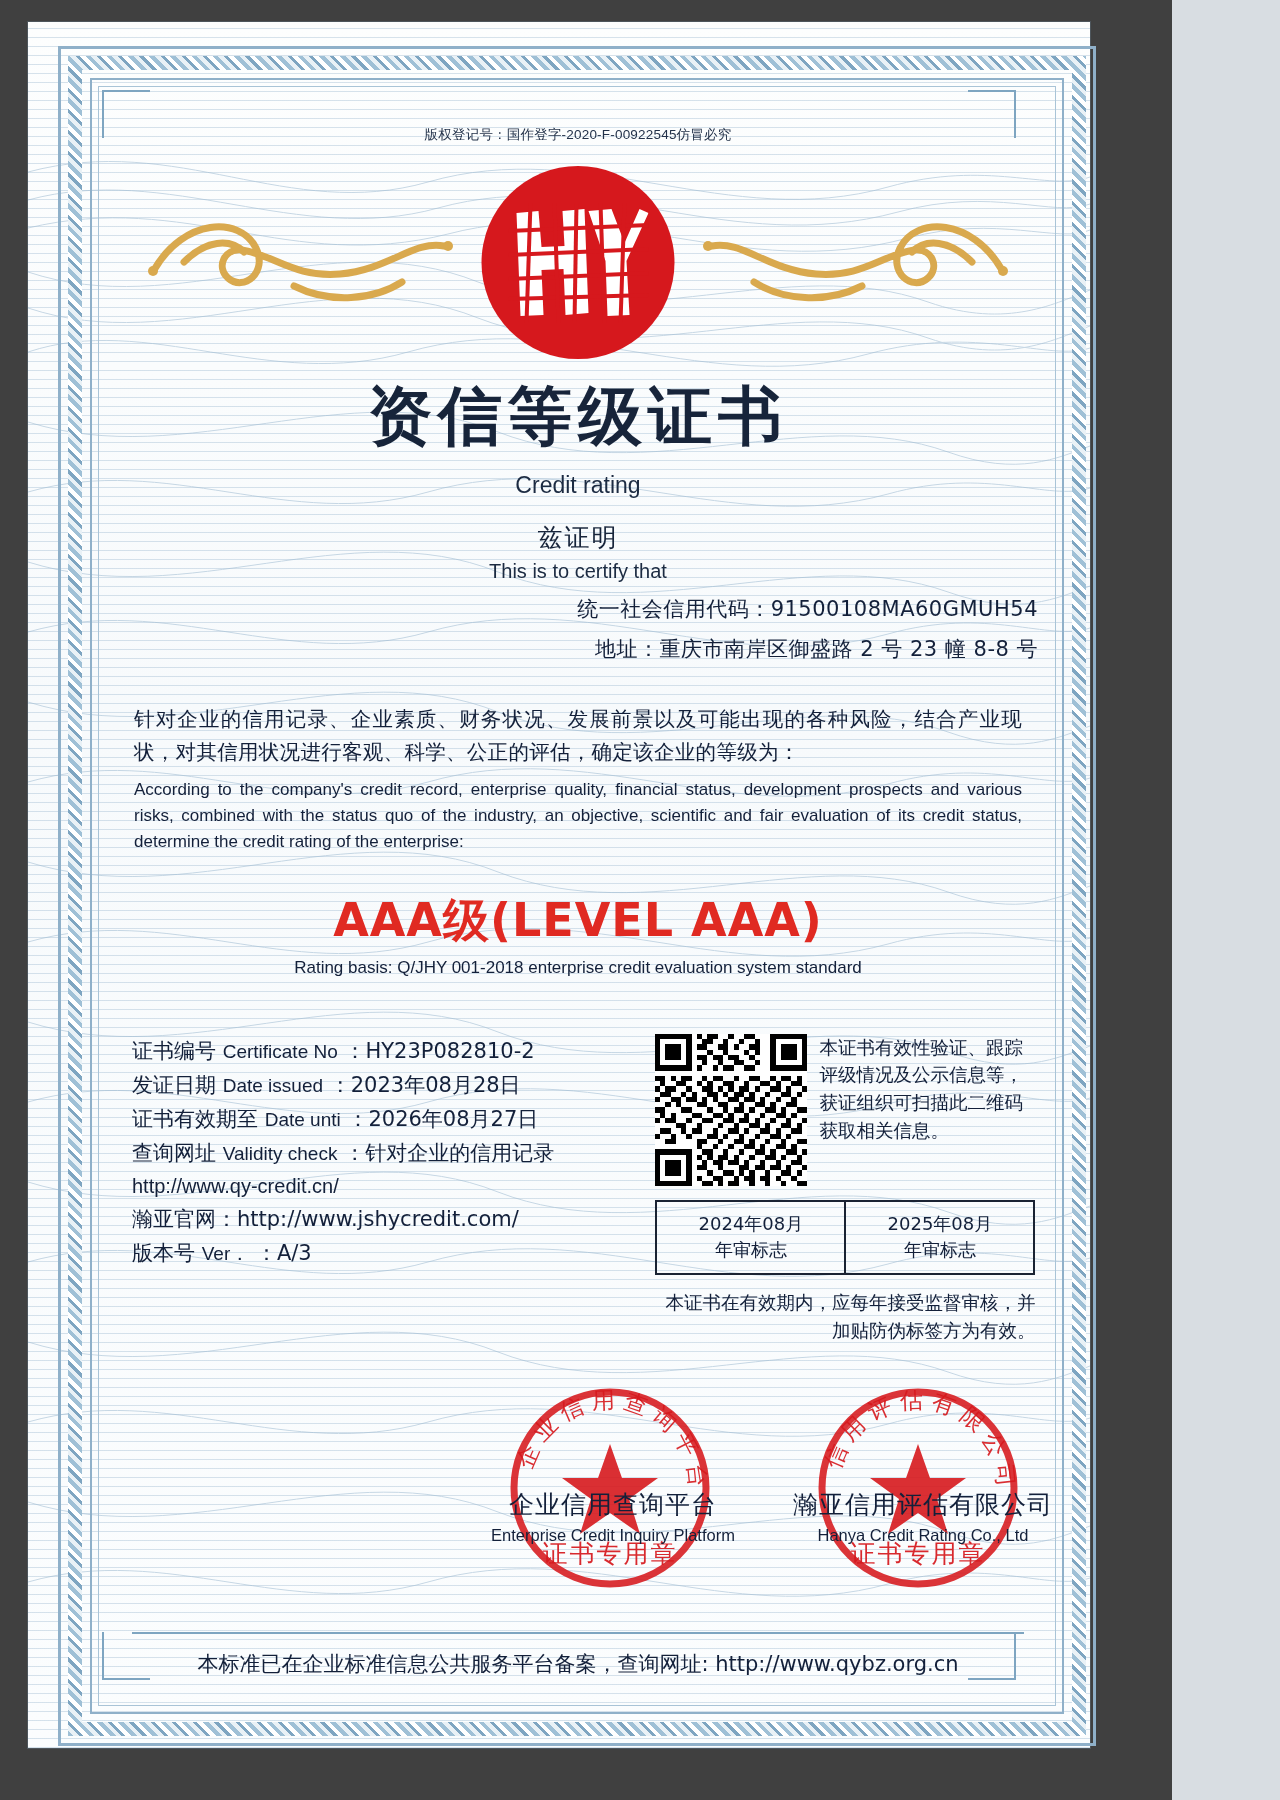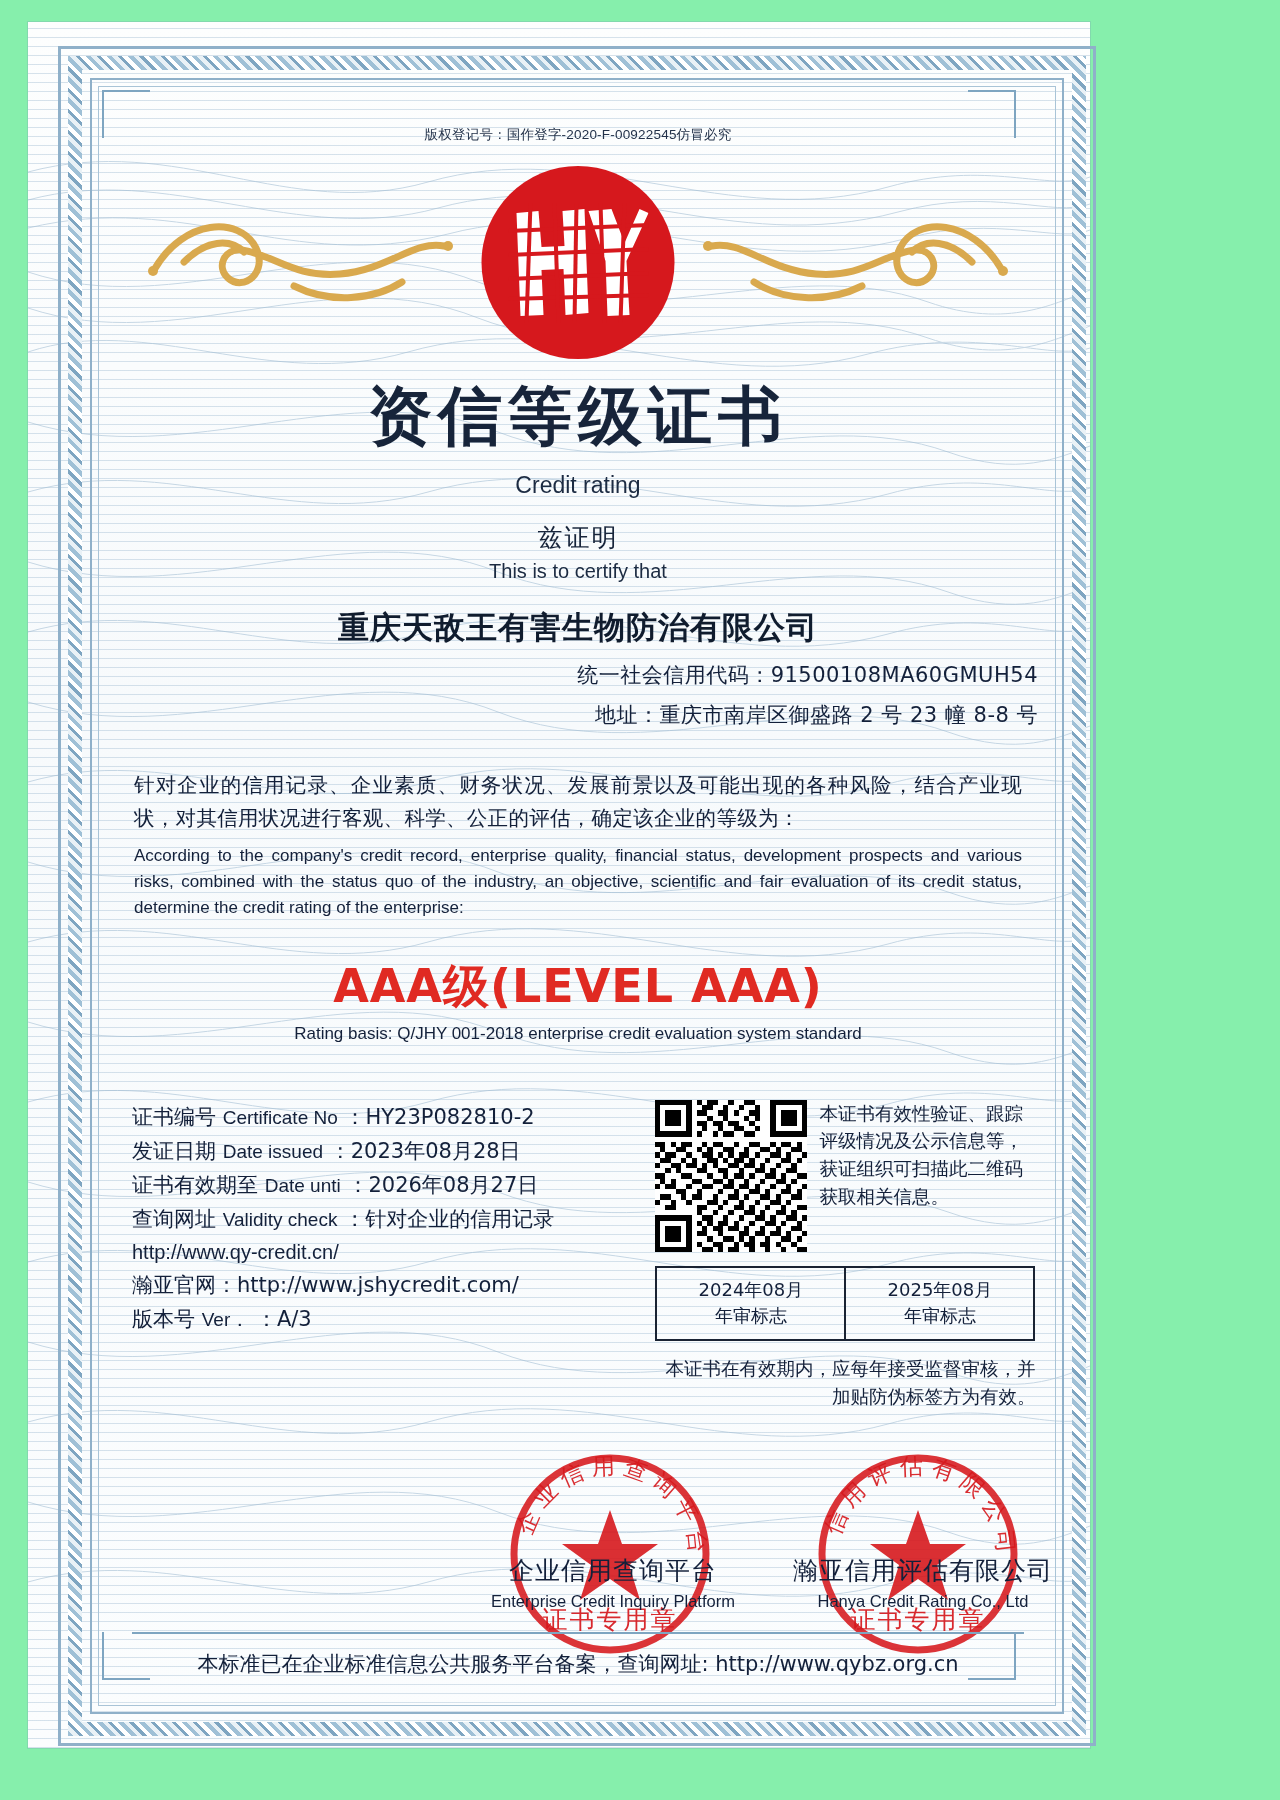--- a/index.html
+++ b/index.html
@@ -8,23 +8,23 @@
     background: #d8dde2;
   }
   body {
     width: 1280px;
     height: 1800px;
     font-family: "Liberation Sans", sans-serif;
     overflow: hidden;
   }
   .page {
     position: relative;
-    width: 1280px;
+    width: 1172px;
     height: 1800px;
-    background: #86efac;
+    background: #404040;
     overflow: hidden;
   }
 
   
   .cert {
     position: absolute;
     left: 28px;
     top: 22px;
     width: 1062px;
     height: 1726px;
@@ -427,21 +427,20 @@
           </svg>
         </div>
       </div>
 
       <div class="title-cn">资信等级证书</div>
       <div class="title-en">Credit rating</div>
 
       <div class="certify-cn">兹证明</div>
       <div class="certify-en">This is to certify that</div>
 
-      <div class="company">重庆天敌王有害生物防治有限公司</div>
       <div class="sub-line">统一社会信用代码：91500108MA60GMUH54</div>
       <div class="sub-line">地址：重庆市南岸区御盛路 2 号 23 幢 8-8 号</div>
 
       <div class="para-cn">针对企业的信用记录、企业素质、财务状况、发展前景以及可能出现的各种风险，结合产业现状，对其信用状况进行客观、科学、公正的评估，确定该企业的等级为：</div>
       <div class="para-en">According to the company's credit record, enterprise quality, financial status, development prospects and various risks, combined with the status quo of the industry, an objective, scientific and fair evaluation of its credit status, determine the credit rating of the enterprise:</div>
 
       <div class="level">AAA级(LEVEL AAA)</div>
       <div class="basis-en">Rating basis: Q/JHY 001-2018 enterprise credit evaluation system standard</div>
 
       <div class="mid">

